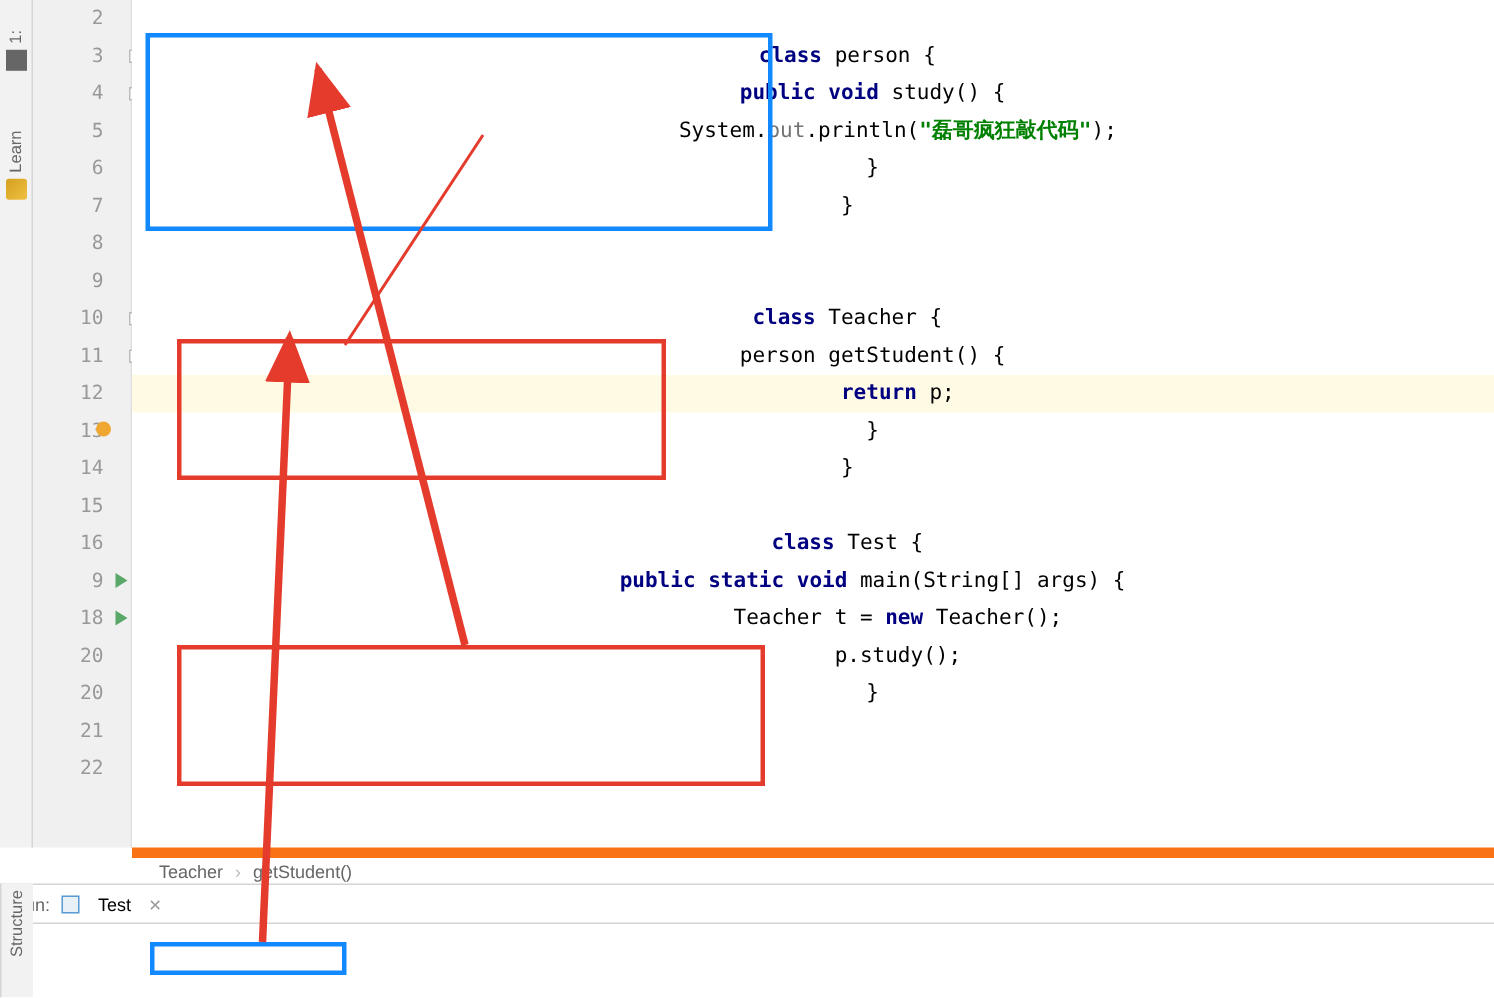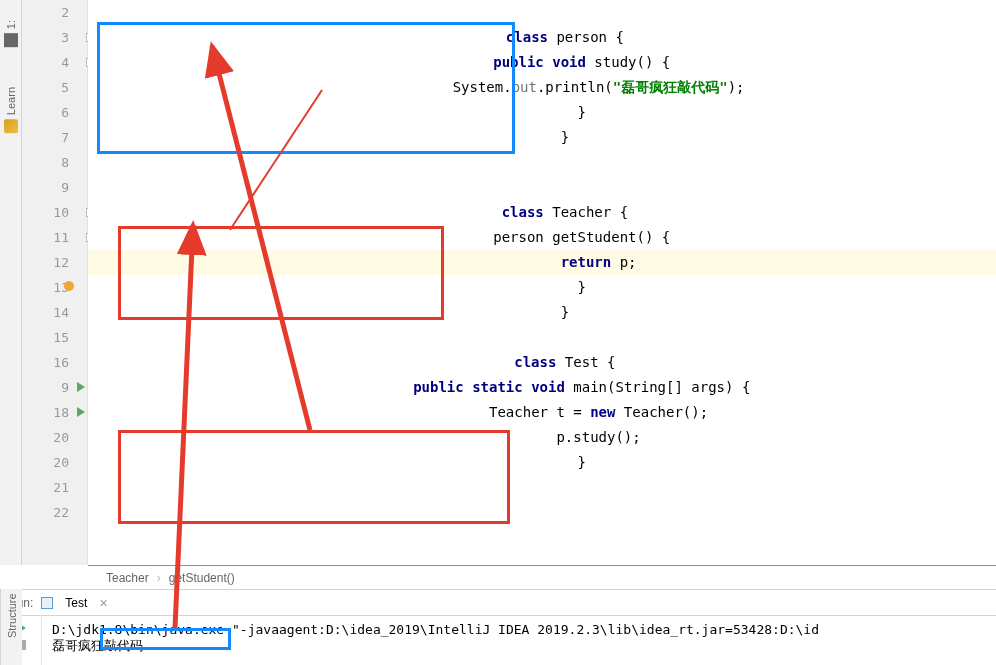--- a/index.html
+++ b/index.html
@@ -116,21 +116,21 @@
     .field { color: #737373; }
     .plain { color: #000; }
     
     .breadcrumb {
       position: absolute;
       left: 88px;
       top: 565px;
       right: 0;
       height: 24px;
       background: #fff;
-      border-top: 1px solid #f97316;
+      border-top: 7px solid #f97316;
       display: flex;
       align-items: center;
       padding-left: 18px;
       font-family: Arial, sans-serif;
       font-size: 12px;
       color: #666;
       gap: 8px;
     }
     .breadcrumb-sep { color: #bbb; }
     
@@ -299,28 +299,20 @@
 
 <div class="run-panel">
   <div class="run-header">
     <span class="run-label">Run:</span>
     <div class="run-tab">
       <span class="run-tab-icon"></span>
       <span>Test</span>
       <span class="run-close">×</span>
     </div>
   </div>
-  <div class="run-body">
-    <div class="run-controls">
-      <div class="run-play"></div>
-      <div class="run-stop"></div>
-    </div>
-    <div class="console"><span>D:\jdk1.8\bin\java.exe "-javaagent:D:\idea_2019\IntelliJ IDEA 2019.2.3\lib\idea_rt.jar=53428:D:\id</span>
-<span>磊哥疯狂敲代码</span></div>
-  </div>
 </div>
 
 <div class="structure-label">
   <span>Structure</span>
 </div>
 
 <div class="box-blue" style="left:97px; top:22px; width:418px; height:132px;"></div>
 <div class="box-red" style="left:118px; top:226px; width:326px; height:94px;"></div>
 <div class="box-red" style="left:118px; top:430px; width:392px; height:94px;"></div>
 <div class="box-blue" style="left:100px; top:628px; width:131px; height:22px;"></div>

